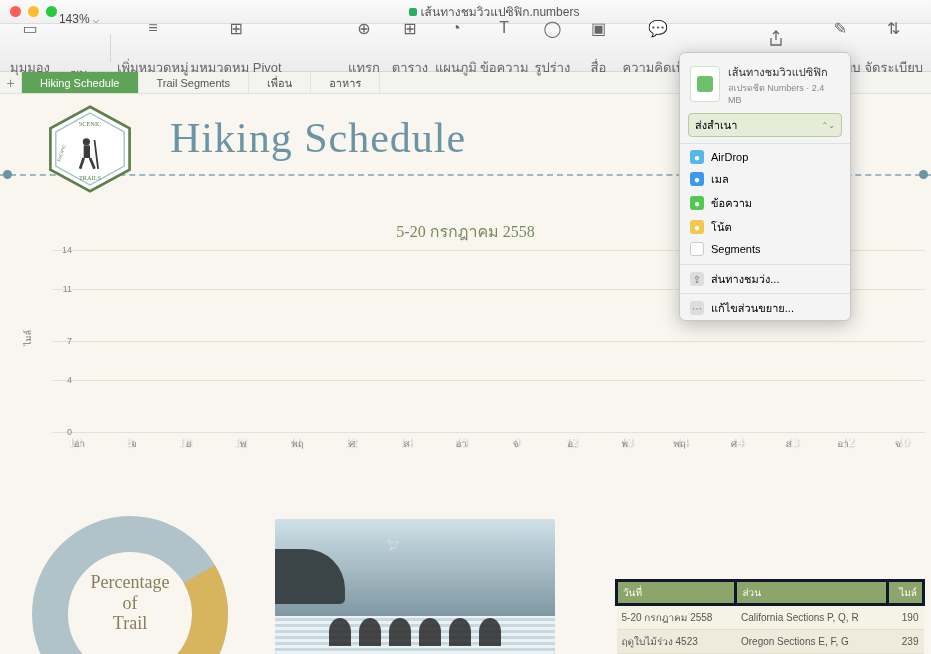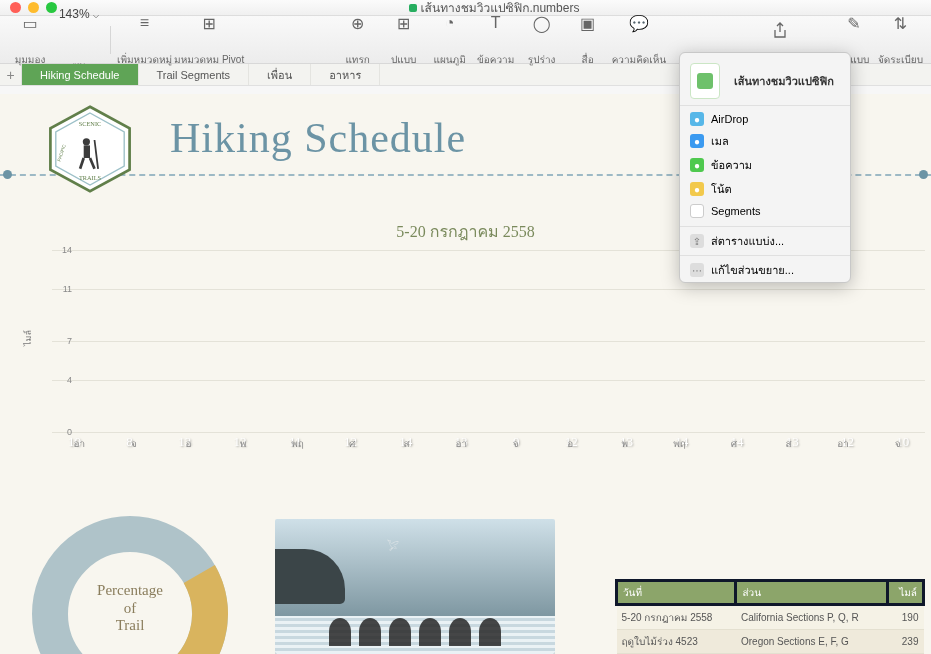--- a/index.html
+++ b/index.html
@@ -1,30 +1,30 @@
 <!DOCTYPE html>
 <html><head>
 <meta charset="utf-8">
 <style>
 * { box-sizing: border-box; margin: 0; padding: 0; }
 body { font-family: -apple-system, "Helvetica Neue", Arial, sans-serif; width: 931px; height: 654px; background: #f7f7f7; overflow: hidden; position: relative; }
 
 
-.titlebar { height: 16px; background: linear-gradient(#fbfbfb, #f0f0f0); display: flex; align-items: center; border-bottom: 1px solid #ddd; }
+.titlebar { height: 24px; background: linear-gradient(#fbfbfb, #f0f0f0); display: flex; align-items: center; border-bottom: 1px solid #ddd; }
 .traffic { display: flex; gap: 7px; padding-left: 10px; }
 .traffic span { width: 11px; height: 11px; border-radius: 50%; display: inline-block; }
 .traffic .red { background: #ff5f57; } .traffic .yellow { background: #febc2e; } .traffic .green { background: #28c840; }
 .title { flex: 1; text-align: center; font-size: 12px; color: #555; display: flex; align-items: center; justify-content: center; gap: 4px; }
 .title-dot { width: 8px; height: 8px; background: #27ae60; border-radius: 2px; }
 
 
 .toolbar { height: 48px; background: linear-gradient(#f9f9f9,#ececec); border-bottom: 1px solid #d8d8d8; display: flex; align-items: center; padding: 0 8px; gap: 2px; }
 .tb-item { display: flex; flex-direction: column; align-items: center; min-width: 44px; cursor: default; }
 .tb-icon { width: 22px; height: 22px; color: #666; display: flex; align-items: center; justify-content: center; }
-.tb-label { font-size: 10px; color: #666; margin-top: 18px; }
+.tb-label { font-size: 13px; color: #666; margin-top: 18px; }
 .tb-sep { width: 1px; height: 28px; background: #d6d6d6; margin: 0 4px; }
 .tb-zoom { display:flex; flex-direction:column; align-items:center; min-width:50px;gap:19px;}
 .tb-zoom-val { font-size:12px; color:#444;}
 .spacer { flex: 1; }
 
 
 .sheettabs { height: 22px; background: #f3f3f0; border-bottom: 1px solid #e0e0e0; display: flex; align-items: stretch; }
 .addtab { width: 22px; display:flex;align-items:center;justify-content:center;color:#888;border-right:1px solid #e0e0e0; cursor:pointer; font-size:14px;}
 .tab { padding: 0 18px; font-size: 11px; display: flex; align-items: center; border-right: 1px solid #e4e4e0; cursor: pointer; color: #555; }
 .tab.active { background: #5fa456; color: #fff; border-radius: 0; }
@@ -47,42 +47,42 @@
 .ylabel { position:absolute; left:-2px; top:50%; transform: rotate(-90deg) translateX(10px); transform-origin:left; font-size:9px; color:#777;}
 .bars { position:absolute; left:22px; right:0; top:0; bottom:22px; display:flex; align-items:flex-end; gap:1.2%; }
 .bar { flex:1; position:relative; }
 .bar .fill { position:absolute; bottom:0; left:5%; right:5%; }
 .bar .val { position:absolute; width:100%; text-align:center; font-family:Georgia,serif; font-size:13px; color:#fff; text-shadow:1px 1px 2px rgba(0,0,0,0.3); }
 .xlabels { position:absolute; left:22px; right:0; bottom:0; height:18px; display:flex; }
 .xlabels span { flex:1; text-align:center; font-size:10px; color:#888; }
 
 
 .donut { position:absolute; bottom:-60px; left:30px; width:200px; height:200px; }
-.donut-label { position:absolute; bottom:20px; left:75px; width:110px; text-align:center; font-family:Georgia,serif; font-size:15px; color:#8a7d5c; line-height:1.15;}
+.donut-label { position:absolute; bottom:20px; left:75px; width:110px; text-align:center; font-family:Georgia,serif; font-size:18px; color:#8a7d5c; line-height:1.15;}
 .photo { position:absolute; bottom:0; left:275px; width:280px; height:135px; background:linear-gradient(#cfe0e8,#5f7b86); border-radius:2px; overflow:hidden;}
 .people { position:absolute; bottom:8px; left:0; right:0; display:flex; justify-content:center; gap:8px;}
 .people span{ width:22px;height:28px;background:rgba(40,40,40,0.85);border-radius:50% 50% 0 0;}
 .waves{position:absolute;bottom:0;left:0;right:0;height:38px;background:repeating-linear-gradient(0deg,#eaf2f5,#eaf2f5 3px,#c8d8df 3px,#c8d8df 6px);}
 .rocks{position:absolute;top:30px;left:0;width:70px;height:55px;background:#3b4548;border-radius:0 40px 5px 0;}
 .bird{position:absolute;top:18px;left:112px;color:#eee;font-size:10px;}
 
 .sched-title { position:absolute; bottom:132px; right:28px; width:280px; text-align:center; font-family:Georgia,serif; font-size:17px; color:#7a8a5c; line-height:1.1;}
 .sched-table { position:absolute; bottom:0; right:6px; width:310px; font-size:10px; border-collapse:collapse;}
 .sched-table th { background:#8ca56a; color:#fff; padding:3px 5px; font-weight:normal; text-align:left; border:3px solid #0f172a;}
 .sched-table th:last-child, .sched-table td:last-child { text-align:right;}
 .sched-table td { background:#f5f2e6; padding:4px 5px; border-bottom:1px solid #e4e0d0; color:#555;}
 .sched-table tr:nth-child(even) td { background:#efeadb; }
 
 
 .popover { position:absolute; top:52px; right:80px; width:172px; background:#f4f4f4; border:1px solid #c8c8c8; border-radius:6px; box-shadow:0 4px 18px rgba(0,0,0,0.25); z-index:200; font-size:11px; }
 .popover::before{content:"";position:absolute;top:-7px;left:80px;border:7px solid transparent;border-bottom-color:#f4f4f4;}
 .pop-head { display:flex; gap:8px; padding:10px 10px 6px; align-items:center;}
 .pop-doc-icon { width:30px;height:36px;background:#fff;border:1px solid #cbe6c5;border-radius:4px;display:flex;align-items:center;justify-content:center;}
 .pop-doc-icon span{width:16px;height:16px;background:#6ec16b;border-radius:3px;}
-.pop-title { font-weight:700; font-size:11px; color:#333;margin-left:6px;}
+.pop-title { font-weight:400; font-size:11px; color:#333;}
 .pop-sub { font-size:9px; color:#888;}
 .pop-select { margin:2px 8px 6px; background:#e6ecd8; border:1px solid #b9caa0; border-radius:4px; padding:2px 6px; display:flex; justify-content:space-between; align-items:center; cursor:pointer;}
 .pop-select .arrows{font-size:8px;color:#6b8a50;}
 .pop-list { border-top:1px solid #e0e0e0; padding:3px 0;}
 .pop-item { display:flex; align-items:center; gap:7px; padding:3px 10px; cursor:pointer;}
 .pop-ico { width:14px;height:14px;border-radius:3px;display:inline-flex;align-items:center;justify-content:center;font-size:10px;color:#fff;}
 .pop-sep { border-top:1px solid #e0e0e0; margin:2px 0;}
 
 </style>
 </head>
@@ -118,21 +118,21 @@
     <div class="tb-icon">⊞</div>
     <div class="tb-label">มหมวดหม Pivot</div>
   </div>
   <div class="spacer"></div>
   <div class="tb-item">
     <div class="tb-icon">⊕</div>
     <div class="tb-label">แทรก</div>
   </div>
   <div class="tb-item">
     <div class="tb-icon">⊞</div>
-    <div class="tb-label">ปแบบ</div>
+    <div class="tb-label">ตาราง</div>
   </div>
   <div class="tb-item">
     <div class="tb-icon">◔</div>
     <div class="tb-label">แผนภูมิ</div>
   </div>
   <div class="tb-item">
     <div class="tb-icon">T</div>
     <div class="tb-label">ข้อความ</div>
   </div>
   <div class="tb-item">
@@ -176,21 +176,26 @@
     <div class="tab">อาหาร</div>
   </div>
 
 <div class="popover">
   <div class="pop-head">
     <div class="pop-doc-icon">
         <span></span>
       </div>
     <div>
       <div class="pop-title">เส้นทางชมวิวแปซิฟิก</div>
+      <div class="pop-sub">สเปรดชีต Numbers · 2.4 MB</div>
     </div>
+  </div>
+  <div class="pop-select">
+    <span>ส่งสำเนา</span>
+    <span class="arrows">⌃⌄</span>
   </div>
   <div class="pop-list" id="pop-items">
       <div class="pop-item">
         <span class="pop-ico" style="background: rgb(87, 183, 232); border: none;">●</span>
         <span>AirDrop</span>
       </div>
       <div class="pop-item">
         <span class="pop-ico" style="background: rgb(59, 154, 240); border: none;">●</span>
         <span>เมล</span>
       </div>
@@ -203,21 +208,21 @@
         <span>โน้ต</span>
       </div>
       <div class="pop-item">
         <span class="pop-ico" style="background: rgb(255, 255, 255); border: 1px solid rgb(204, 204, 204);">●</span>
         <span>Segments</span>
       </div>
     </div>
   <div class="pop-sep"></div>
   <div class="pop-item">
     <span class="pop-ico" style="background:#ddd;color:#777">⇪</span>
-    <span>ส่ตารางแบบ่ง...</span>
+    <span>ส่นทางชมว่ง...</span>
   </div>
   <div class="pop-sep"></div>
   <div class="pop-item">
     <span class="pop-ico" style="background:#ddd;color:#777">⋯</span>
     <span>แก้ไขส่วนขยาย...</span>
   </div>
 </div>
 
 <div class="canvas">
   <div class="ruler-line"></div>

